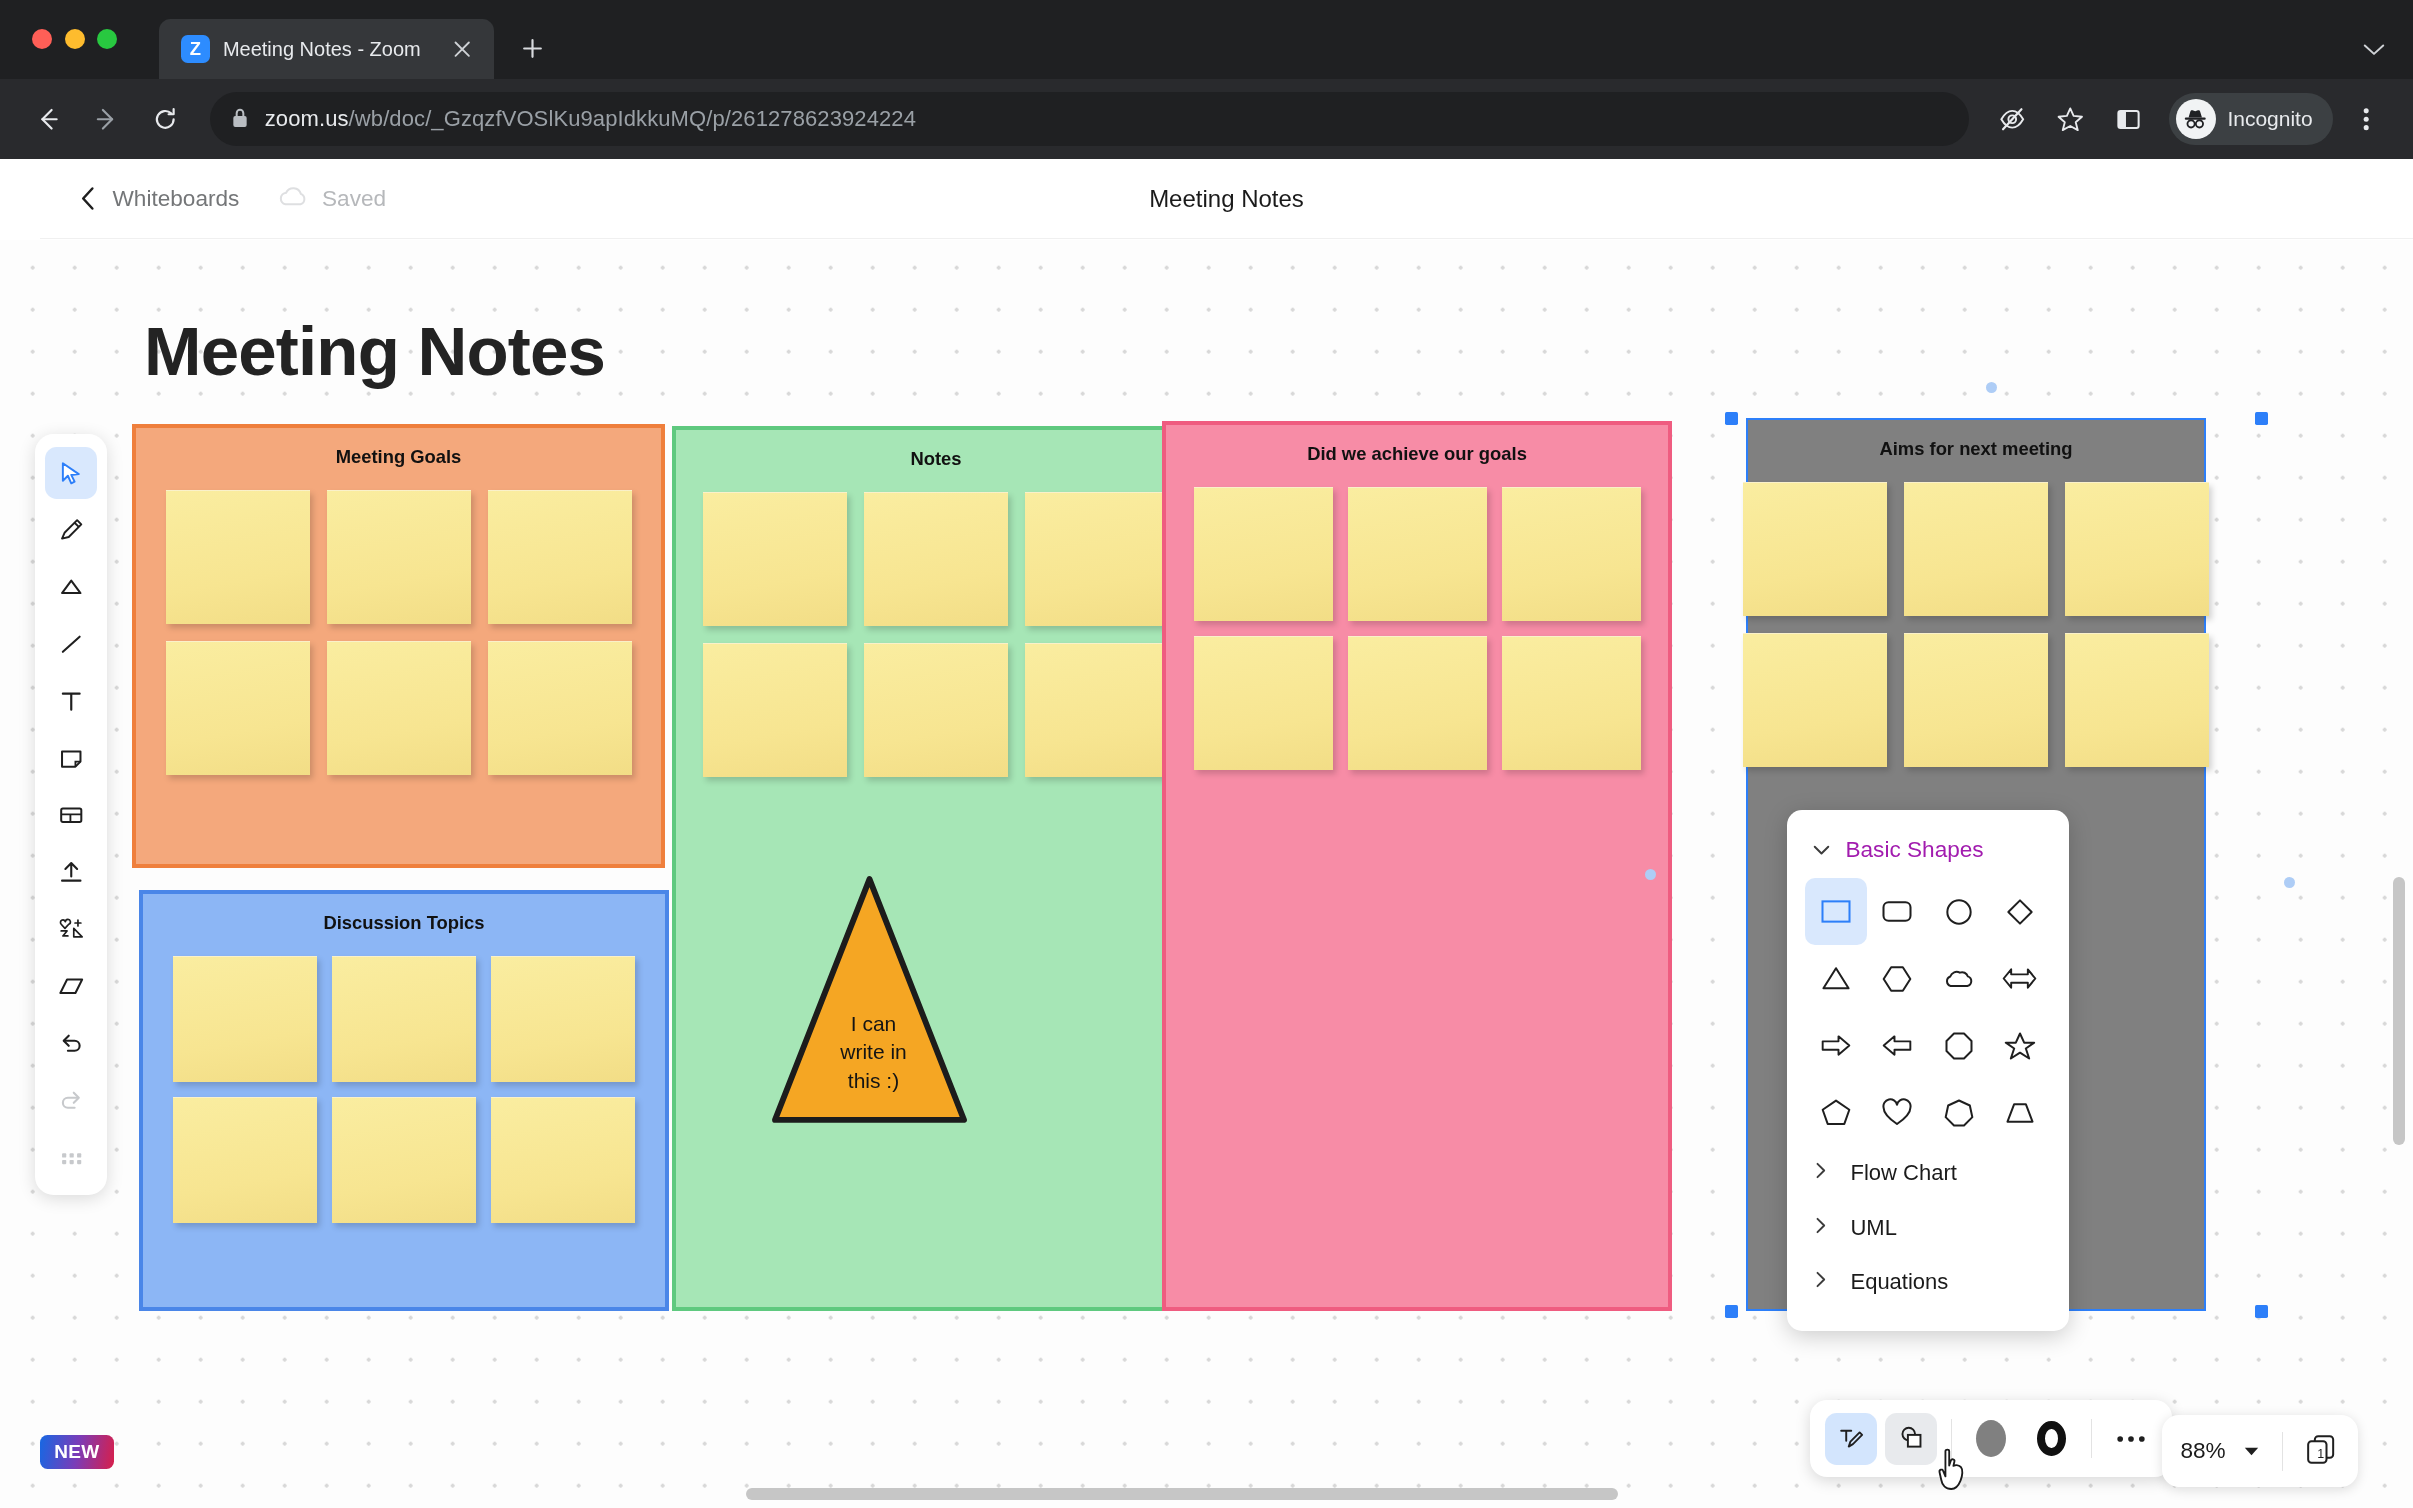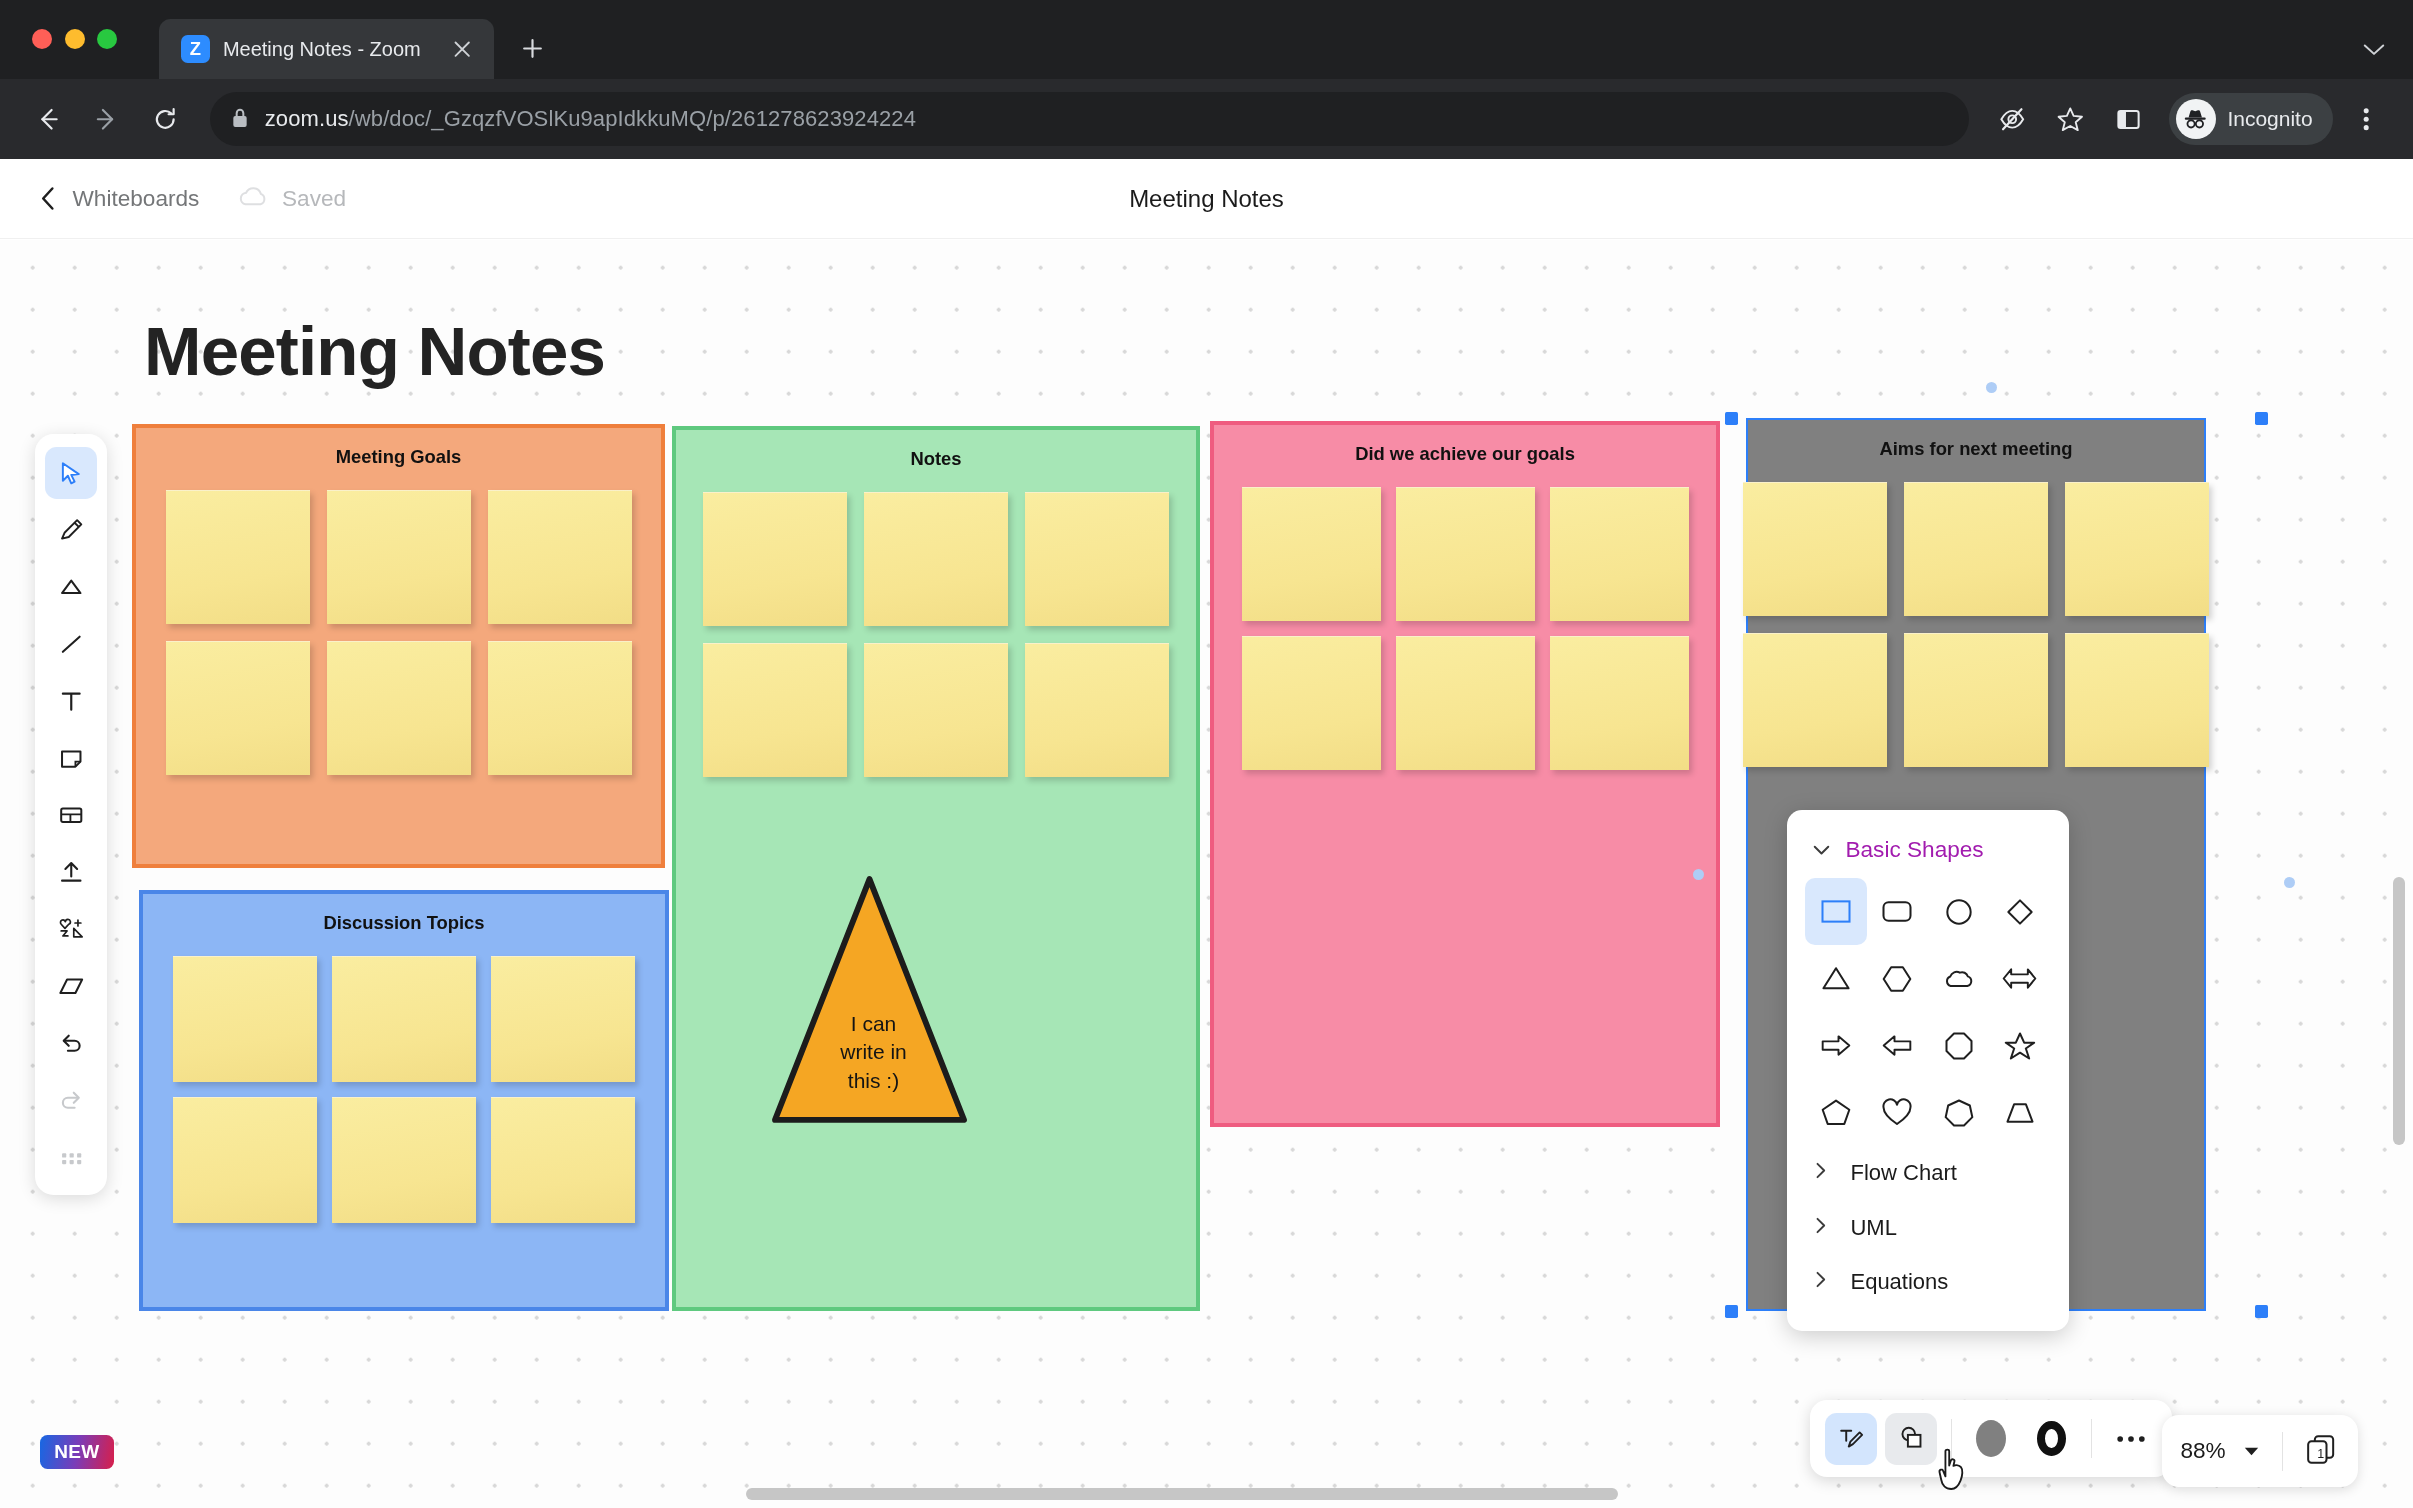--- a/index.html
+++ b/index.html
@@ -98,21 +98,21 @@
   }
   .incognito-avatar{
     width:40px;height:40px;border-radius:50%;background:#f1f3f4;
     display:flex;align-items:center;justify-content:center;
   }
   .incognito-label{color:#e8eaed;font-size:21px;}
 
   
   .app-header{
     height:80px;background:#fff;display:flex;align-items:center;
-    padding:0 28.5px; position:relative; border-bottom:0.8px solid #f0f0f0;
+    padding:0 28.5px; position:relative; border-bottom:0.8px solid #f0f0f0;margin-left:40px;
   }
   .back-chev{font-size:25px;color:#222;width:39px;display:flex;align-items:center;justify-content:center;}
   .crumb{font-size:22.6px;color:#747678;margin-left:5px;}
   .saved-wrap{display:flex;align-items:center;gap:11.7px;margin-left:37px;}
   .saved-text{font-size:22.6px;color:#b6b8bb;}
   .app-title{
     position:absolute;left:0;right:0;text-align:center;font-size:24px;color:#1a1a1a;font-weight:400;
     pointer-events:none;
   }
   .hdr-right{margin-left:auto;display:flex;align-items:center;gap:22px;z-index:2;}
@@ -415,21 +415,21 @@
           </svg>
           <div class="tri-text">
             <div>I can</div>
             <div>write in</div>
             <div>this :)</div>
           </div>
         </div>
       </div>
     </div>
 
-    <div class="frame" style="left:1210px; top:181px; width:510px; height:706px; background:#f78ca6; border:4.2px solid #ef5c80;">
+    <div class="frame" style="left:1162px; top:181px; width:510px; height:890px; background:#f78ca6; border:4.2px solid #ef5c80;">
       <div class="frame-inner">
         <div class="frame-title">Did we achieve our goals</div>
         <div class="notes-grid" style="grid-template-columns:repeat(3,139px); grid-auto-rows:134px; gap:15px;">
           <div class="sticky"></div>
           <div class="sticky"></div>
           <div class="sticky"></div>
           <div class="sticky"></div>
           <div class="sticky"></div>
           <div class="sticky"></div>
         </div>

